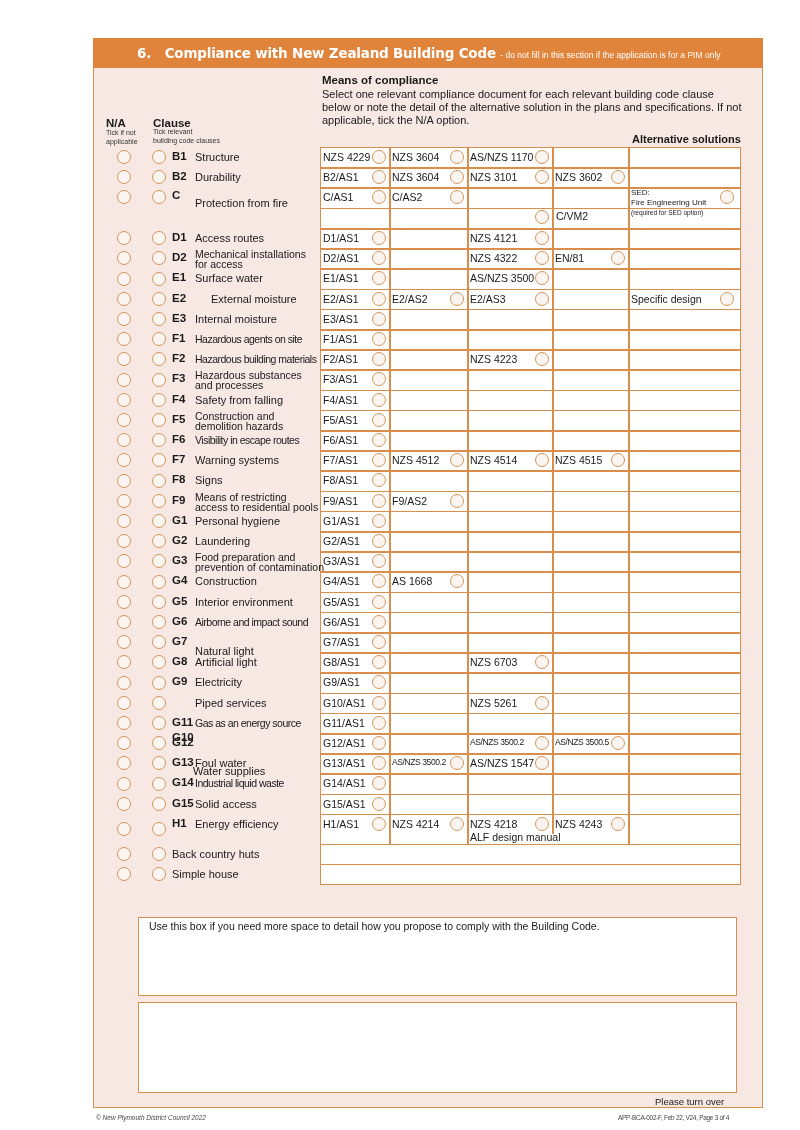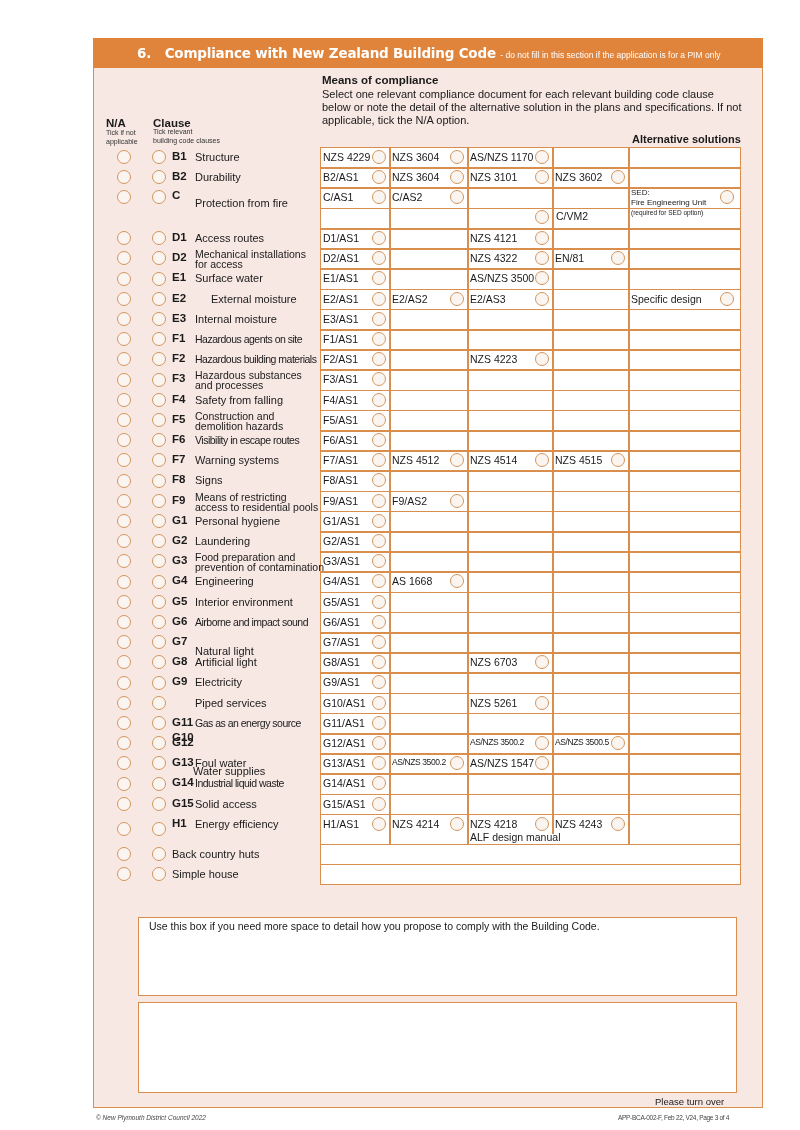--- a/index.html
+++ b/index.html
@@ -267,21 +267,21 @@
     <div class="abs code" style="left:172px;top:554.1999999999999px;">G3</div>
     <div class="abs lbl2" style="left:195px;top:552.1999999999999px;">
       <div>Food preparation and</div>
       <div>prevention of contamination</div>
     </div>
     <div class="abs cell" style="left:323px;top:555.1999999999999px;">G3/AS1</div>
     <div class="abs radio" style="left:372px;top:554.1999999999999px;"></div>
     <div class="abs radio" style="left:117px;top:574.5px;"></div>
     <div class="abs radio" style="left:152px;top:574.5px;"></div>
     <div class="abs code" style="left:172px;top:574.4px;">G4</div>
-    <div class="abs lbl" style="left:195px;top:575.4px;">Engineering</div>
+    <div class="abs lbl" style="left:195px;top:575.4px;">Construction</div>
     <div class="abs cell" style="left:323px;top:575.4px;">G4/AS1</div>
     <div class="abs radio" style="left:372px;top:574.4px;"></div>
     <div class="abs cell" style="left:392px;top:575.4px;">AS 1668</div>
     <div class="abs radio" style="left:450px;top:574.4px;"></div>
     <div class="abs radio" style="left:117px;top:594.7px;"></div>
     <div class="abs radio" style="left:152px;top:594.7px;"></div>
     <div class="abs code" style="left:172px;top:594.6px;">G5</div>
     <div class="abs lbl" style="left:195px;top:595.6px;">Interior environment</div>
     <div class="abs cell" style="left:323px;top:595.6px;">G5/AS1</div>
     <div class="abs radio" style="left:372px;top:594.6px;"></div>

